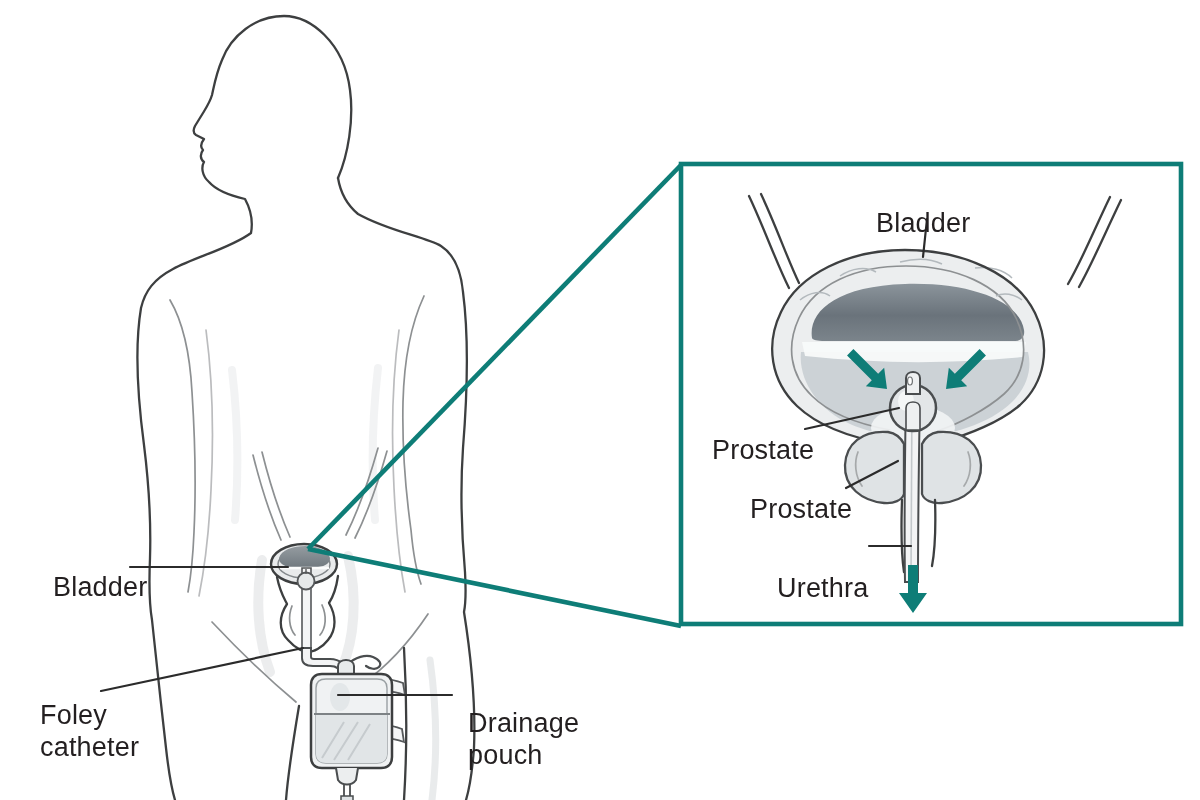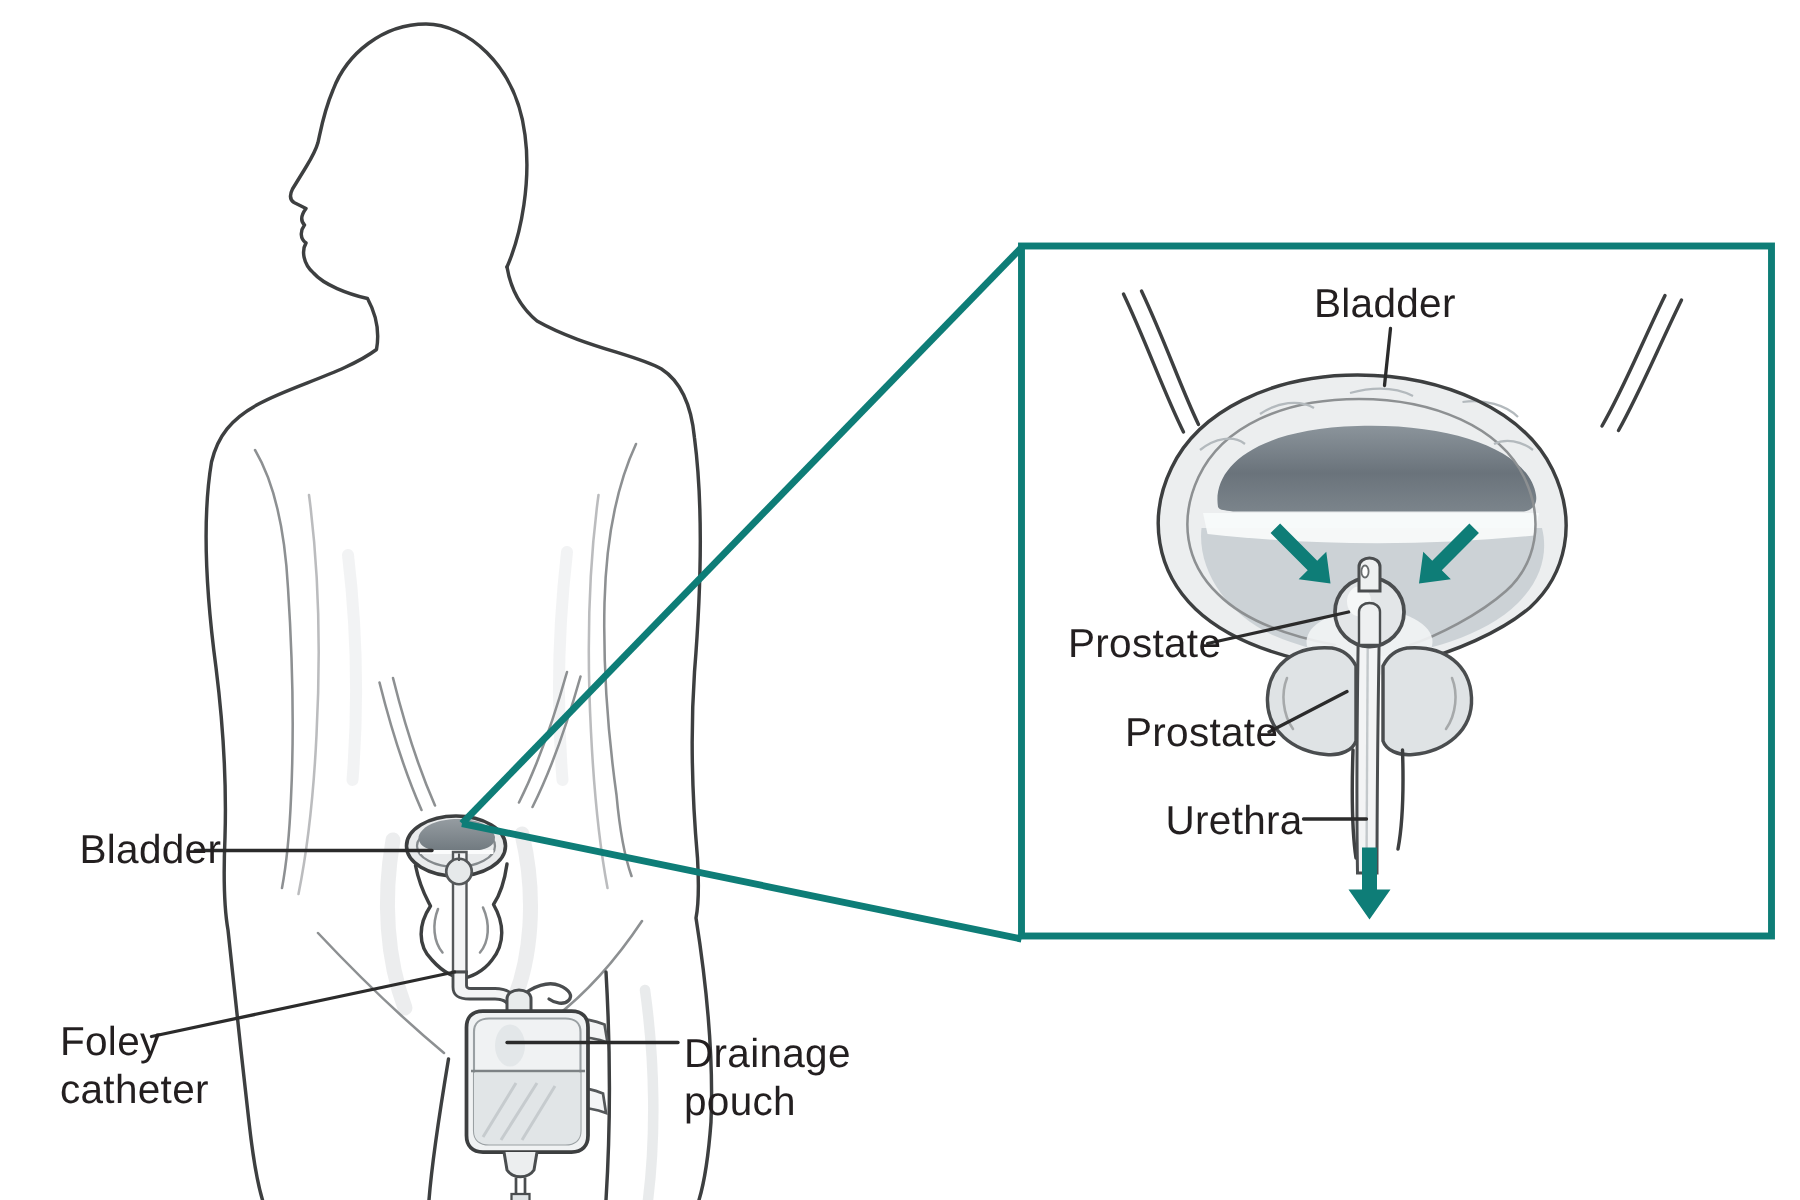--- a/index.html
+++ b/index.html
@@ -1,21 +1,21 @@
 <!DOCTYPE html>
 <html style="--teal: #0E7D77; --ink: #231F20;"><head>
 <meta charset="utf-8">
 <style>
   html,body{margin:0;padding:0;background:#ffffff;}
   body{width:1200px;height:800px;font-family:"Liberation Sans",sans-serif;}
   :root{--teal:#0E7D77;--ink:#231F20;}
   .canvas{position:relative;width:1200px;height:800px;background:#fff;overflow:hidden;}
   .canvas > svg{position:absolute;left:0;top:0;}
   .label{position:absolute;color:var(--ink);font-size:27px;line-height:1.18;
-         white-space:pre-line;letter-spacing:.2px;}
+         white-space:pre-line;letter-spacing:.2px;margin-top:21px;}
   .teal-stroke{stroke:var(--teal);}
   .teal-fill{fill:var(--teal);}
   .outline{stroke:#3d3f40;fill:none;stroke-width:2.3;stroke-linecap:round;stroke-linejoin:round;}
   .faint{stroke:#8d9092;fill:none;stroke-width:1.7;stroke-linecap:round;}
   .shade{stroke:#d4d8da;fill:none;stroke-linecap:round;}
   .leader{stroke:#2b2b2b;stroke-width:2.2;fill:none;stroke-linecap:round;}
 </style>
 </head>
 <body>
 
@@ -232,24 +232,24 @@
     <path class="leader" d="M 846,488 L 898,461"></path>
     <path class="leader" d="M 869,546 L 911,546"></path>
   </g>
 </svg>
 
 <div class="label" style="left:53px;top:551px">Bladder</div>
 
 <div class="label" style="left:40px;top:679px">Foley
 catheter</div>
 
-<div class="label" style="left:456px;top:687px">Drainage
+<div class="label" style="left:468px;top:687px">Drainage
 pouch</div>
 
 <div class="label" style="left:876px;top:187px">Bladder</div>
 
 <div class="label" style="left:712px;top:414px">Prostate</div>
 
 <div class="label" style="left:750px;top:473px">Prostate</div>
 
-<div class="label" style="left:777px;top:532px">Urethra</div>
+<div class="label" style="left:777px;top:552px">Urethra</div>
 
 </div>
 
 </body></html>

